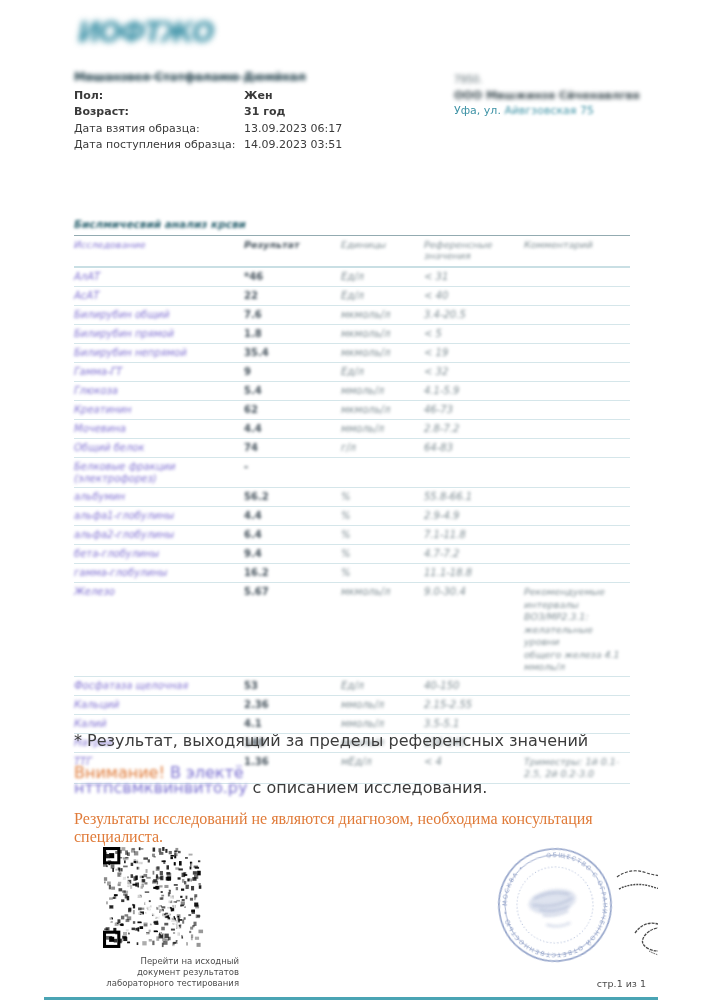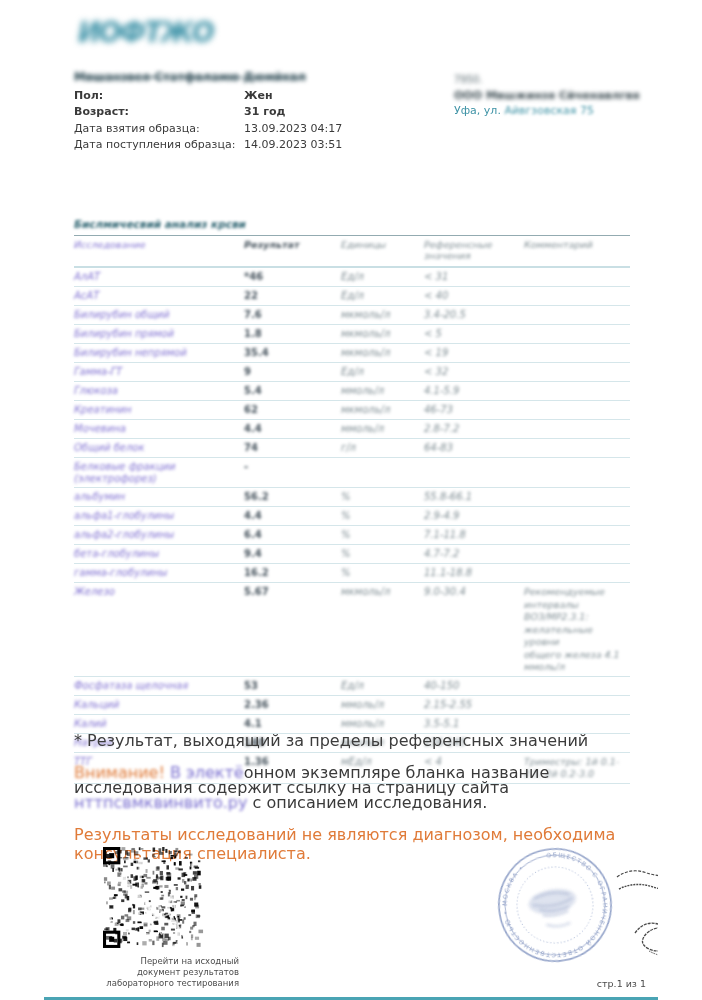--- a/index.html
+++ b/index.html
@@ -42,21 +42,21 @@
   .c-ref{width:100px;flex:none;color:#7f8d93;font-style:italic;filter:blur(1.4px);}
   .c-comment{flex:1;color:#7f8d93;font-style:italic;filter:blur(1.4px);white-space:pre-line;
              line-height:12.5px;font-size:9.5px;}
 
   
   .footnotes{position:absolute;left:30px;top:731px;right:20px;font-size:16px;}
   .ast{color:#3c3c3c;margin-bottom:15px;}
   .infoP{line-height:15px;margin-bottom:15px;color:#3a3a3a;}
   .smudge-orange{color:#e07b39;filter:blur(1.6px);}
   .smudge-purple{color:#7a6fd0;filter:blur(1.6px);}
-  .disc{color:#e07b39;}
+  .disc{color:#e07b39;font-family:Liberation Serif, serif;}
 
   
   .qr{position:absolute;left:25px;top:847px;width:170px;text-align:right;}
   .qr svg{display:block;margin:0 auto 7px;}
   .qr-caption{font-size:8.5px;color:#4c4c4c;line-height:11px;filter:blur(0.3px);}
 
   
   .stamp{position:absolute;left:447px;top:841px;}
   .sig{position:absolute;left:565px;top:855px;}
 
@@ -76,21 +76,21 @@
         <div class="f-row">
           <span class="f-label bold">Пол:</span>
           <span class="bold">Жен</span>
         </div>
         <div class="f-row">
           <span class="f-label bold">Возраст:</span>
           <span class="bold">31 год</span>
         </div>
         <div class="f-row">
           <span class="f-label">Дата взятия образца:</span>
-          <span class="">13.09.2023 04:17</span>
+          <span class="">13.09.2023 06:17</span>
         </div>
         <div class="f-row">
           <span class="f-label">Дата поступления образца:</span>
           <span class="">14.09.2023 03:51</span>
         </div>
       </div>
   </div>
 
   <div class="clinic">
     <div class="cl1">7950.</div>
@@ -266,21 +266,21 @@
           <span class="c-result">1.36</span>
           <span class="c-units">мЕд/л</span>
           <span class="c-ref">&lt; 4</span>
           <span class="c-comment">Триместры: 1й 0.1-2.5, 2й 0.2-3.0</span>
         </div>
       </div>
   </div>
 
   <div class="footnotes">
     <div class="ast">* Результат, выходящий за пределы референсных значений</div>
-    <div class="infoP"><span class="smudge-orange">Внимание!</span> <span class="smudge-purple">В электё</span><span>онном экземпляре бланка название исследования содержит ссылку на страницу сайта</span><br><span class="smudge-purple">нттпсвмквинвито.ру</span><span> с описанием исследования.</span></div>
+    <div class="infoP"><span class="smudge-orange">Внимание!</span> <span class="smudge-purple">В электё</span><br><span class="smudge-purple">нттпсвмквинвито.ру</span><span> с описанием исследования.</span></div>
     <div class="disc">Результаты исследований не являются диагнозом, необходима консультация специалиста.</div>
   </div>
 
   <div class="qr">
     <div>
         <svg width="102" height="102" viewBox="0 0 100 100">
     <defs>
             <filter id="qb">
               <feGaussianBlur stdDeviation="0.45"></feGaussianBlur>
             </filter>

